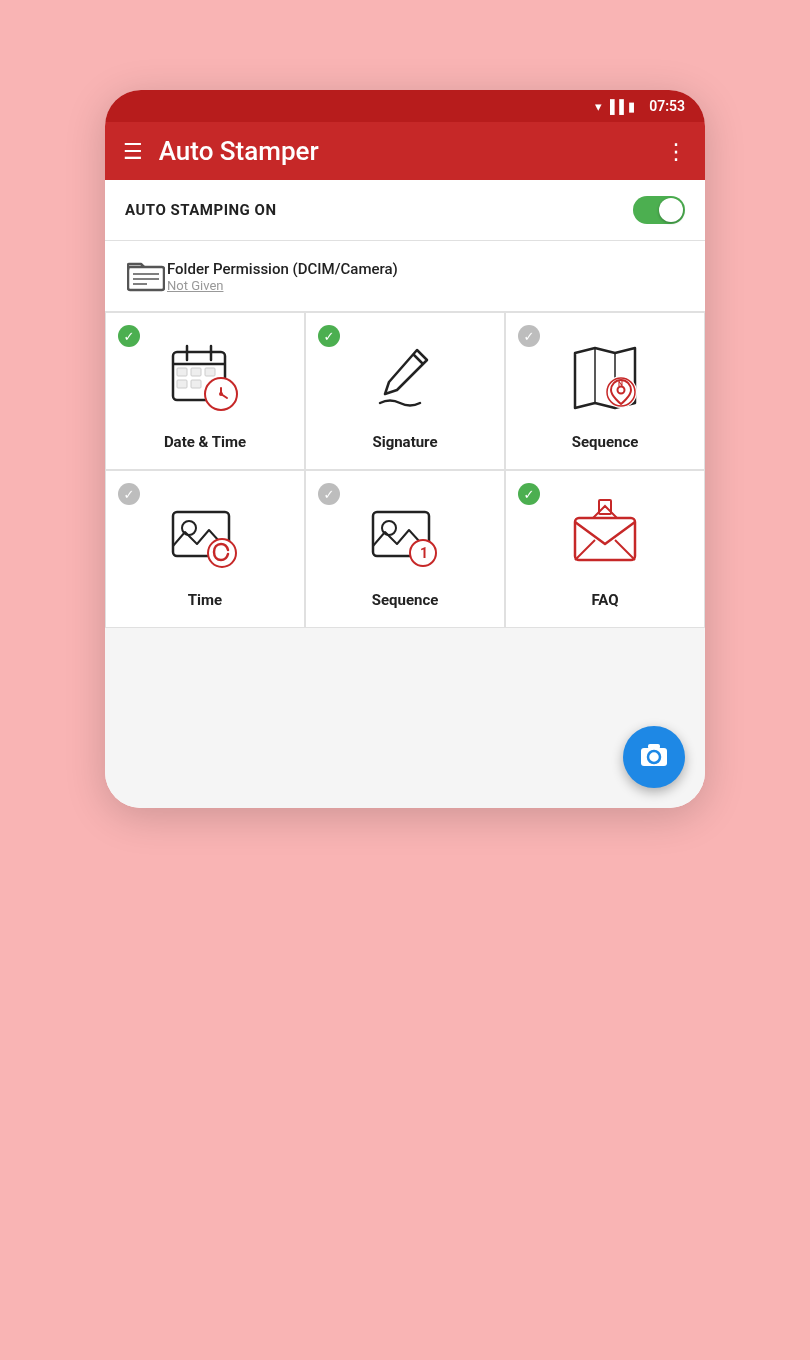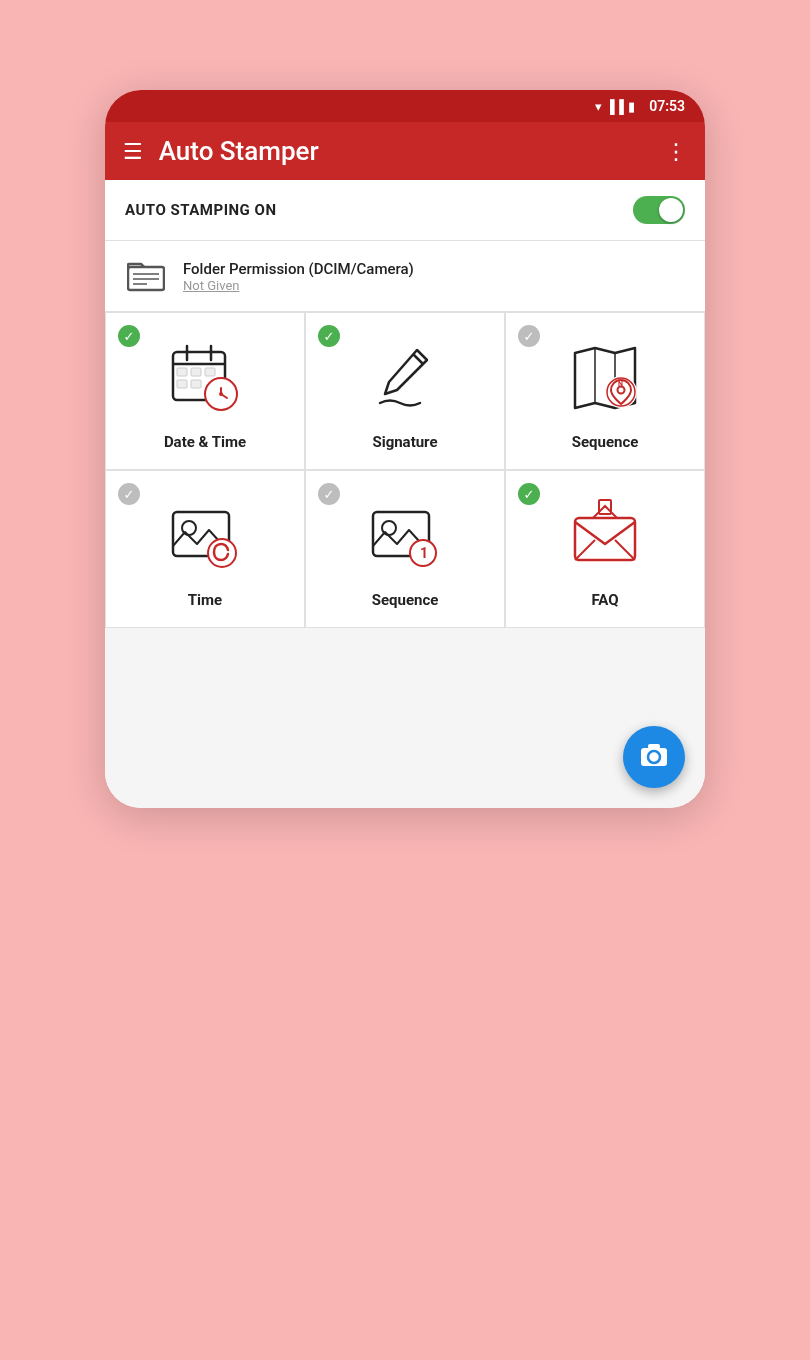--- a/index.html
+++ b/index.html
@@ -110,21 +110,20 @@
       right: 2px;
       box-shadow: 0 1px 3px rgba(0,0,0,0.3);
     }
     
     .folder-row {
       display: flex;
       align-items: center;
       padding: 14px 20px;
       background: white;
       border-bottom: 1px solid #e0e0e0;
-      gap: 16px;
     }
     .folder-icon-box {
       width: 42px;
       height: 42px;
       display: flex;
       align-items: center;
       justify-content: center;
       flex-shrink: 0;
     }
     .folder-text-box {}

